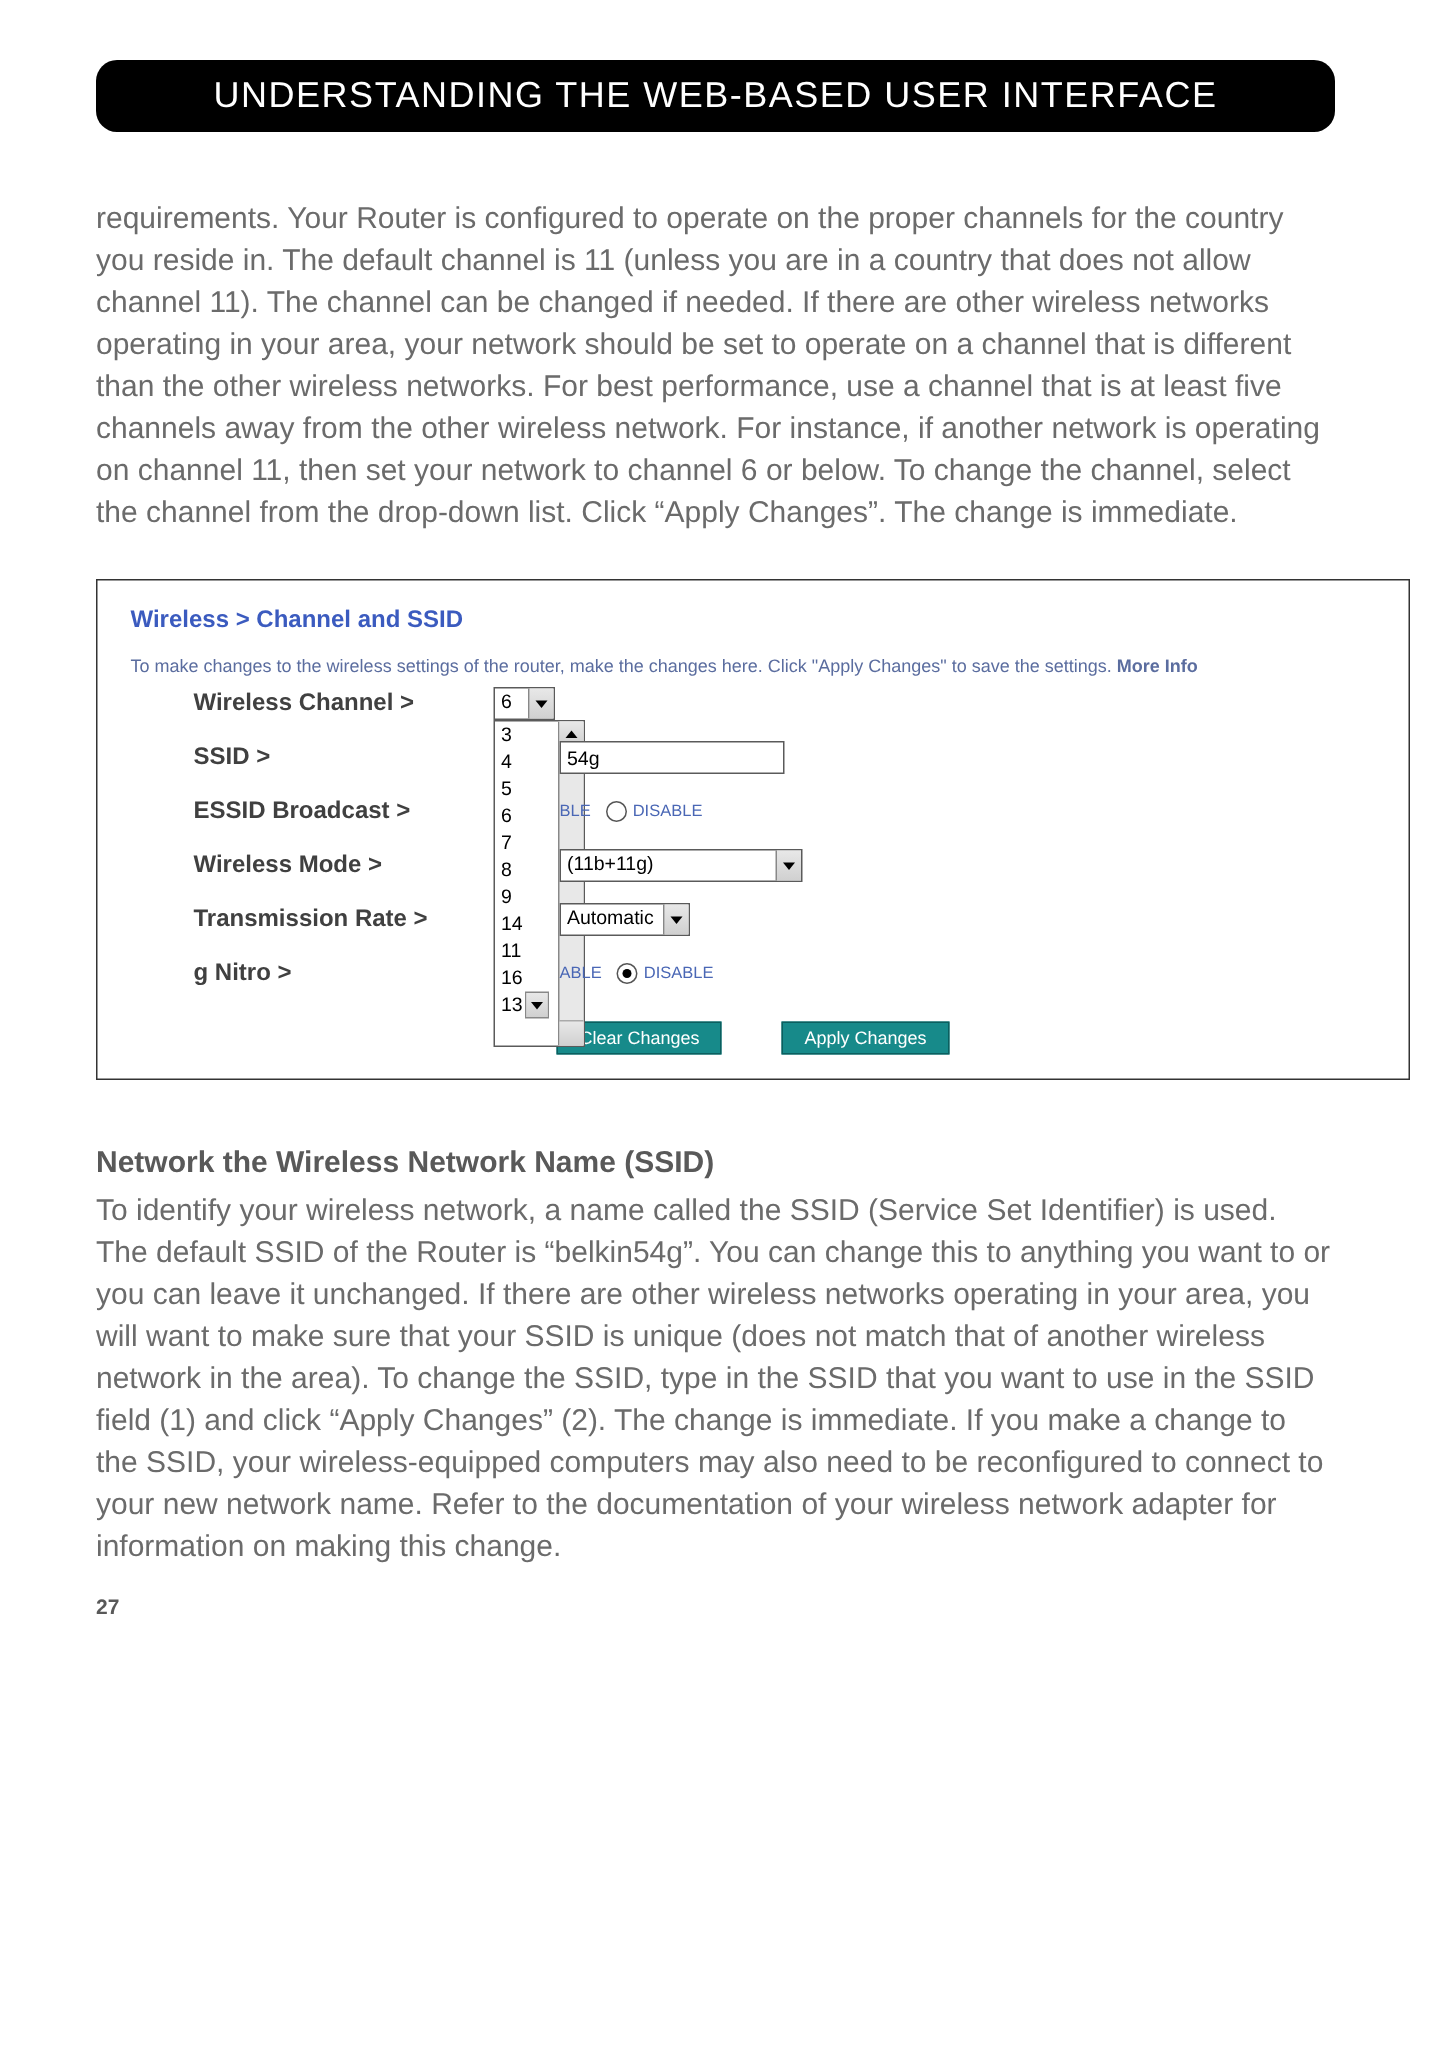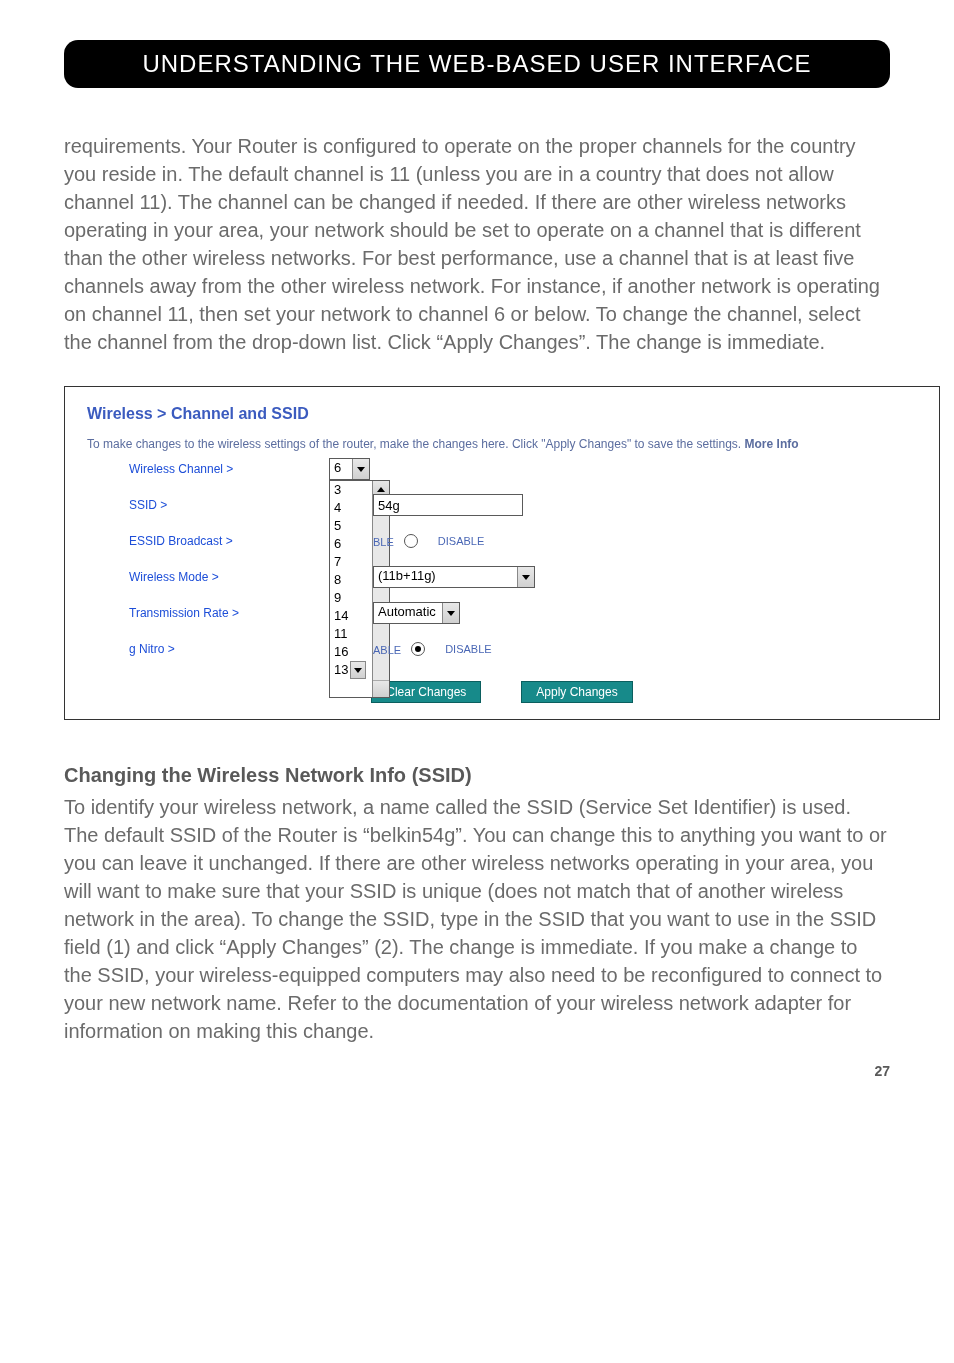--- a/index.html
+++ b/index.html
@@ -31,21 +31,21 @@
     margin-bottom: 30px;
   }
   .section-heading {
     font-size: 20px;
     font-weight: bold;
     color: #595959;
     margin-top: 44px;
     margin-bottom: 6px;
   }
   .page-number {
-    text-align: right;
+    text-align: left;
     font-size: 14px;
     font-weight: bold;
     color: #595959;
     margin-top: 18px;
   }
 
   
   .panel {
     border: 1px solid #333;
     margin: 0 auto;
@@ -71,23 +71,23 @@
 
   .form-row {
     display: flex;
     align-items: center;
     height: 36px;
     padding-left: 42px;
     position: relative;
   }
   .form-label {
     width: 200px;
-    font-weight: normal;
-    font-size: 12px;
-    color: #1d4ed8;
+    font-weight: bold;
+    font-size: 16px;
+    color: #404040;
   }
 
   
   .win-select {
     display: inline-flex;
     border: 1px solid #5a5a5a;
     background: #fff;
     height: 20px;
     color: #000;
     font-family: Arial, sans-serif;
@@ -115,21 +115,21 @@
   .win-input {
     border: 1px solid #5a5a5a;
     background: #fff;
     color: #000;
     font-family: Arial, sans-serif;
     font-size: 13px;
     padding: 2px 4px;
     height: 16px;
   }
 
-  .radio-wrap { display: inline-flex; align-items: center; gap: 20px; font-size: 11px; color:#4a67b5; }
+  .radio-wrap { display: inline-flex; align-items: center; gap: 4px; font-size: 11px; color:#4a67b5; }
   .win-radio {
     width: 12px; height: 12px; border: 1px solid #555; border-radius: 50%;
     display: inline-flex; align-items: center; justify-content: center; background:#fff;
   }
   .win-radio .dot { width: 6px; height: 6px; background:#000; border-radius:50%; }
 
   .btn-bar { margin-top: 14px; display:flex; gap: 40px; justify-content:center; }
   .teal-btn {
     background:#178a8a;
     color:#fff;
@@ -170,21 +170,21 @@
     border-bottom: 1px solid #aaa;
     display:flex; align-items:center; justify-content:center;
   }
   .dd-scroll .sbtn.bot { border-bottom:none; border-top:1px solid #aaa; }
   .tri-up {
     width:0;height:0;border-left:4px solid transparent;border-right:4px solid transparent;border-bottom:5px solid #000;
   }
   .dd-anchor { position: relative; }
   .form-area { position: relative; }
   .controls { position: relative; display:flex; align-items:center; gap:10px; }
-  .controls.shift { margin-left: 44px; align-items: flex-end; }
+  .controls.shift { margin-left: 44px; }
 </style>
 </head>
 <body>
 
 <div class="page">
 
   <div class="title-bar">
     <span>UNDERSTANDING THE WEB-BASED USER INTERFACE</span>
   </div>
 
@@ -297,17 +297,17 @@
       </div>
 
     </div>
 
     <div class="btn-bar">
       <button class="teal-btn">Clear Changes</button>
       <button class="teal-btn">Apply Changes</button>
     </div>
   </div>
 
-  <div class="section-heading">Changing the Wireless Network Info (SSID)</div>
+  <div class="section-heading">Network the Wireless Network Name (SSID)</div>
   <div class="body-text" style="margin-bottom:0;">To identify your wireless network, a name called the SSID (Service Set Identifier) is used. The default SSID of the Router is “belkin54g”. You can change this to anything you want to or you can leave it unchanged. If there are other wireless networks operating in your area, you will want to make sure that your SSID is unique (does not match that of another wireless network in the area). To change the SSID, type in the SSID that you want to use in the SSID field (1) and click “Apply Changes” (2). The change is immediate. If you make a change to the SSID, your wireless-equipped computers may also need to be reconfigured to connect to your new network name. Refer to the documentation of your wireless network adapter for information on making this change.</div>
 
   <div class="page-number">27</div>
 </div>
 
 </body></html>

